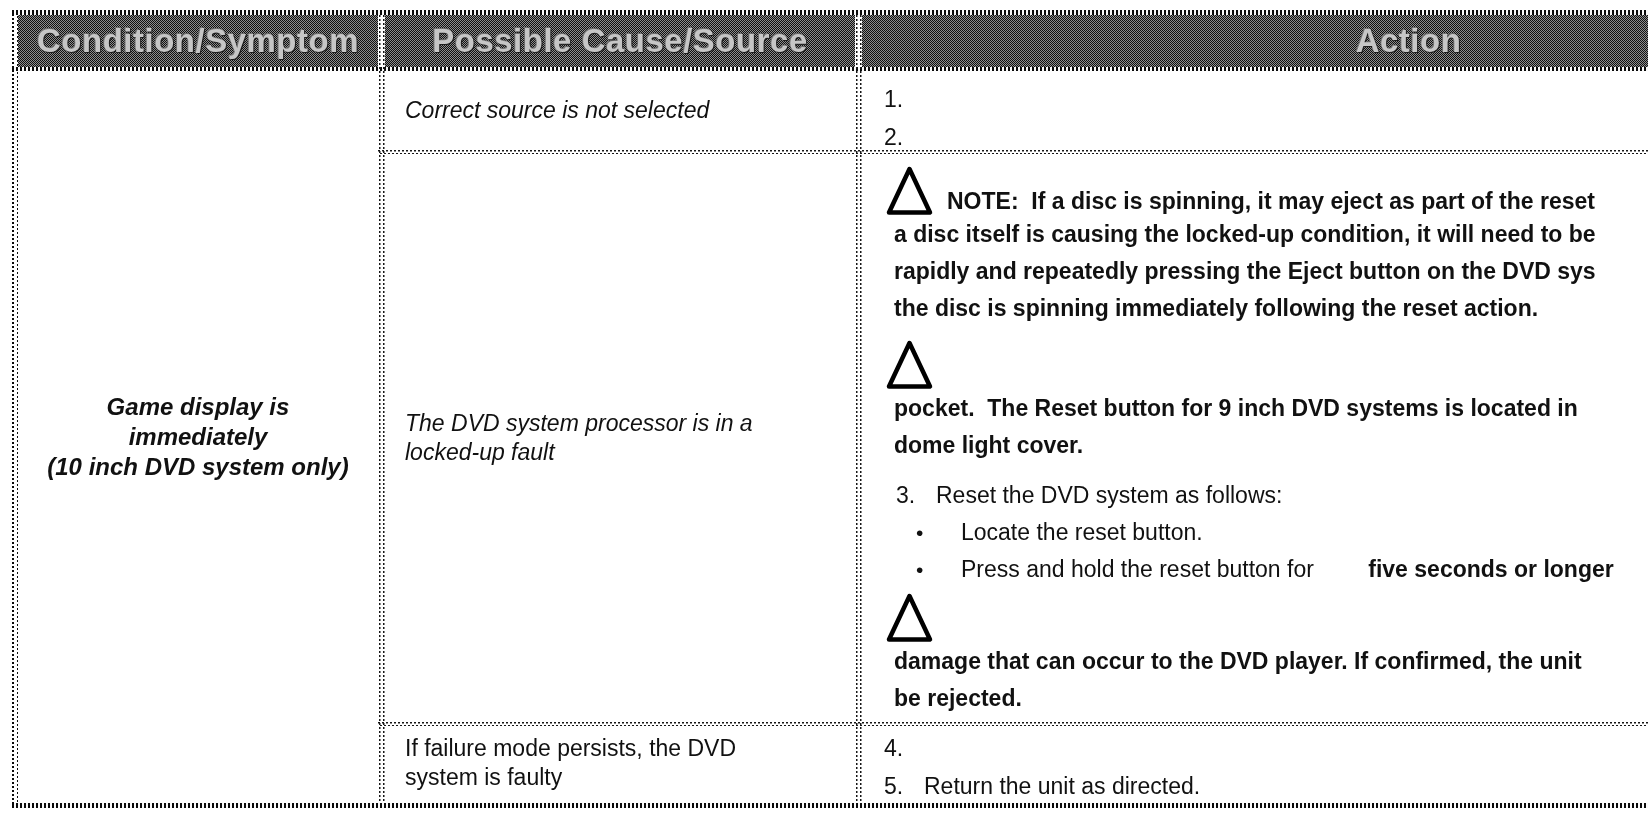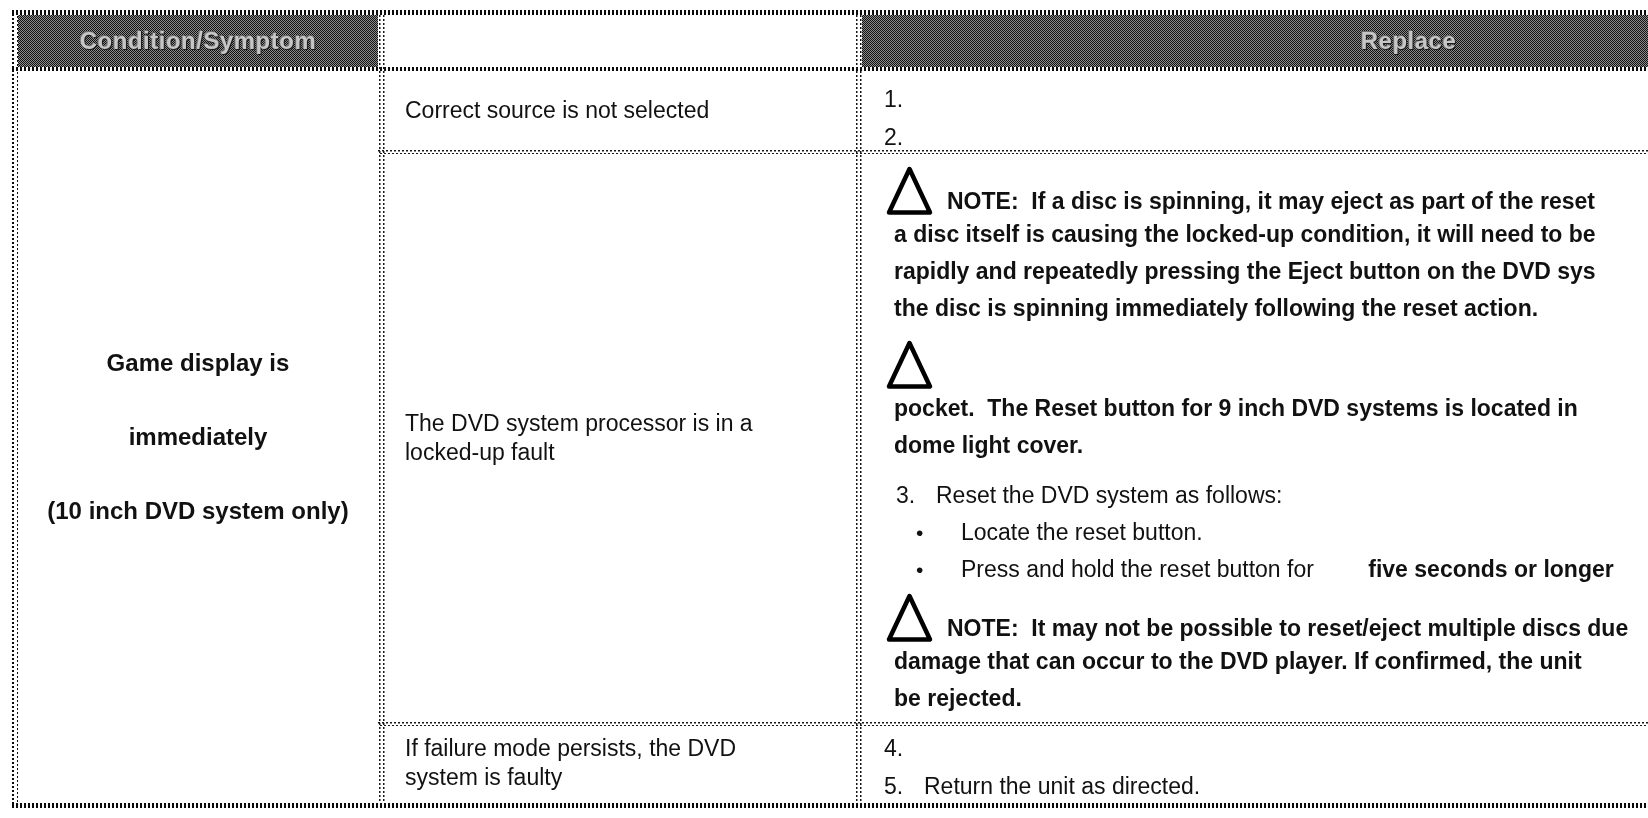--- a/index.html
+++ b/index.html
@@ -42,29 +42,29 @@
   }
   
   .hcell{
     position:absolute;top:5px;height:52px;
     background-color:#4a4a4a;
     background-image:repeating-conic-gradient(#101010 0% 25%,#8d8d8d 25% 50%);
     background-size:2px 2px;
     display:flex;align-items:center;justify-content:center;
   }
   .hcell span{
-    font-size:24px;font-weight:bold;letter-spacing:0.5px;
+    font-size:33px;font-weight:bold;letter-spacing:0.5px;
     color:#c6c6c6;
     text-shadow:1px 1px 0 #1c1c1c,-1px -1px 0 #6f6f6f,0 0 2px #333;
   }
   
   .cell{position:absolute;font-size:23px;line-height:29px;}
-  .center-v{display:flex;flex-direction:column;justify-content:center;}
+  .center-v{display:flex;flex-direction:column;justify-content:center;font-style:italic;}
   .cond{
-    text-align:center;font-weight:bold;font-size:24px;line-height:30px;gap:44px;
+    text-align:center;font-weight:bold;font-size:24px;line-height:30px;
   }
   .step{display:flex;margin-left:10px;margin-bottom:9px;}
   .step-num{width:40px;flex:0 0 auto;}
   .step-text{white-space:pre;}
   .bullet-row{display:flex;margin-left:30px;height:37px;align-items:flex-end;padding-bottom:4px;box-sizing:border-box;}
   .bullet-glyph{width:45px;flex:0 0 auto;font-size:21px;}
   .note{font-weight:bold;margin-bottom:13px;}
   .note-first{display:flex;align-items:flex-end;gap:14px;height:50px;}
   .note-first .tri{flex:0 0 auto;}
   .note-first span{white-space:pre;line-height:30px;}
@@ -80,22 +80,25 @@
   <div class="vrule-left"></div>
   <div class="vrule-double" style="left:366px;top:5px;bottom:5px;"></div>
   <div class="vrule-double" style="left:843px;top:5px;bottom:5px;"></div>
   <div class="hrule-dot" style="top:140px;left:366px;right:0;"></div>
   <div class="hrule-dot" style="top:712px;left:366px;right:0;"></div>
   <div class="hrule-thick" style="top:793px;height:5px;"></div>
 
   <div class="hcell" style="left:6px;width:360px;">
     <span>Condition/Symptom</span>
   </div>
+  <div class="hcell" style="left:373px;width:470px;">
+    <span>Possible Cause/Source</span>
+  </div>
   <div class="hcell" style="left:850px;width:1093px;">
-    <span>Replace</span>
+    <span>Action</span>
   </div>
 
   <div class="cell center-v cond" style="left:6px;top:61px;width:360px;height:732px;">
     <div>Game display is</div>
     <div>immediately</div>
     <div>(10 inch DVD system only)</div>
   </div>
 
   <div class="cell center-v" style="left:373px;top:61px;width:450px;height:79px;padding-left:20px;">
     <div>Correct source is not selected</div>
@@ -152,21 +155,20 @@
     <div class="bullet-row">
       <div class="bullet-glyph">•</div>
       <div class="step-text"><span>Press and hold the reset button for </span><span style="font-weight:bold;margin-left:48px;">five seconds or longer</span></div>
     </div>
 
     <div class="note" style="margin-top:5px;">
       <div class="note-first">
         <svg class="tri" width="47" height="50" viewBox="0 0 47 50">
           <polygon points="23.5,3 44,46.5 3,46.5" fill="#fff" stroke="#000" stroke-width="4.5" stroke-linejoin="round"></polygon>
         </svg>
-        <span>NOTE:  It may not be possible to reset/eject multiple discs due</span>
       </div>
       <div class="note-line">damage that can occur to the DVD player. If confirmed, the unit</div>
       <div class="note-line">be rejected.</div>
     </div>
 
   </div>
 
   <div class="cell" style="left:373px;top:716px;width:450px;height:77px;padding-left:20px;padding-top:8px;box-sizing:border-box;">
     <div>If failure mode persists, the DVD</div>
     <div>system is faulty</div>

